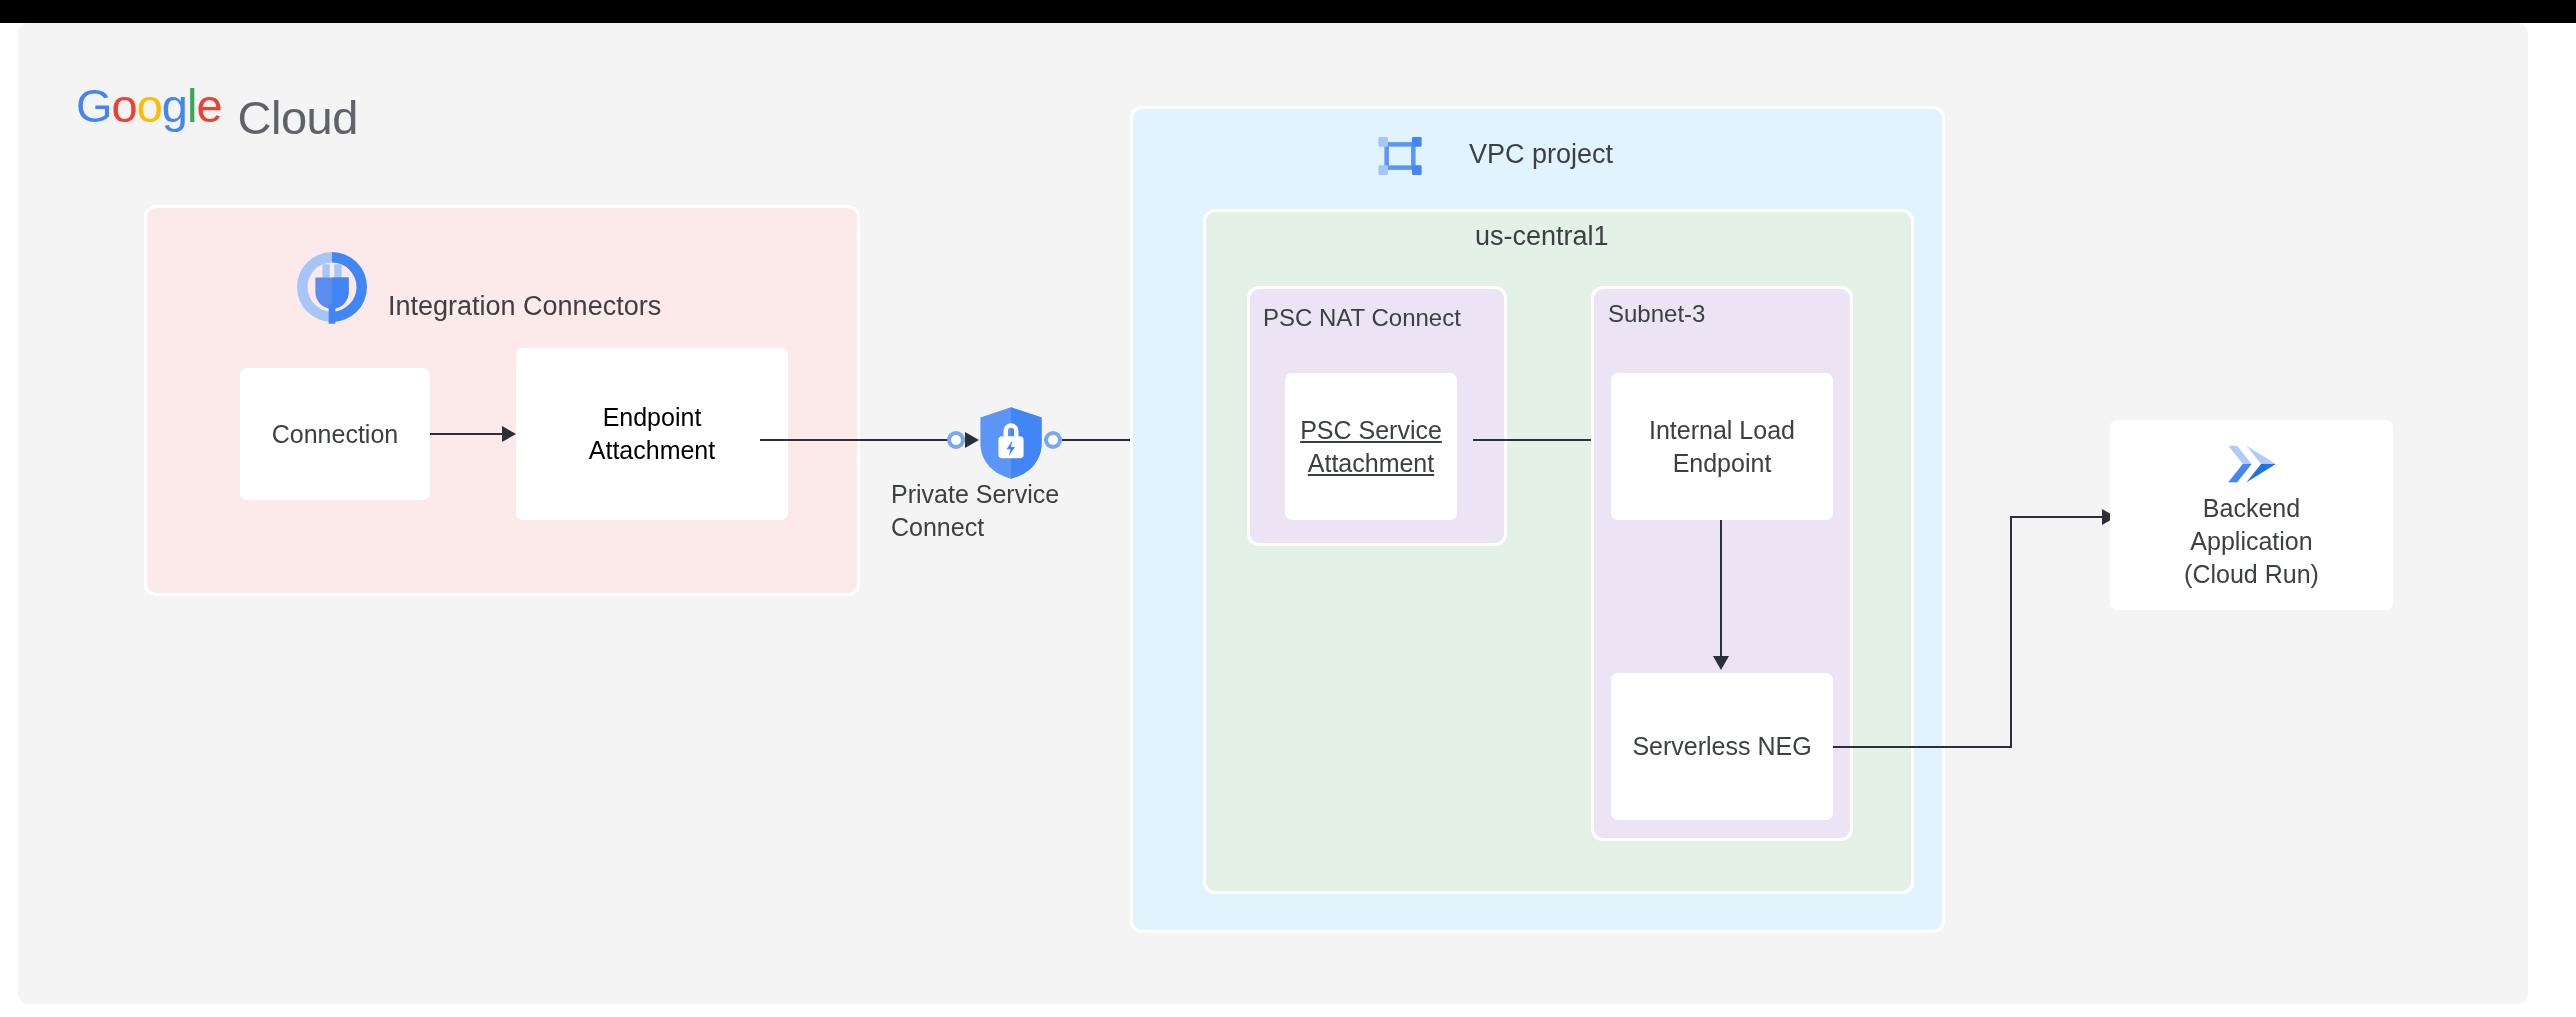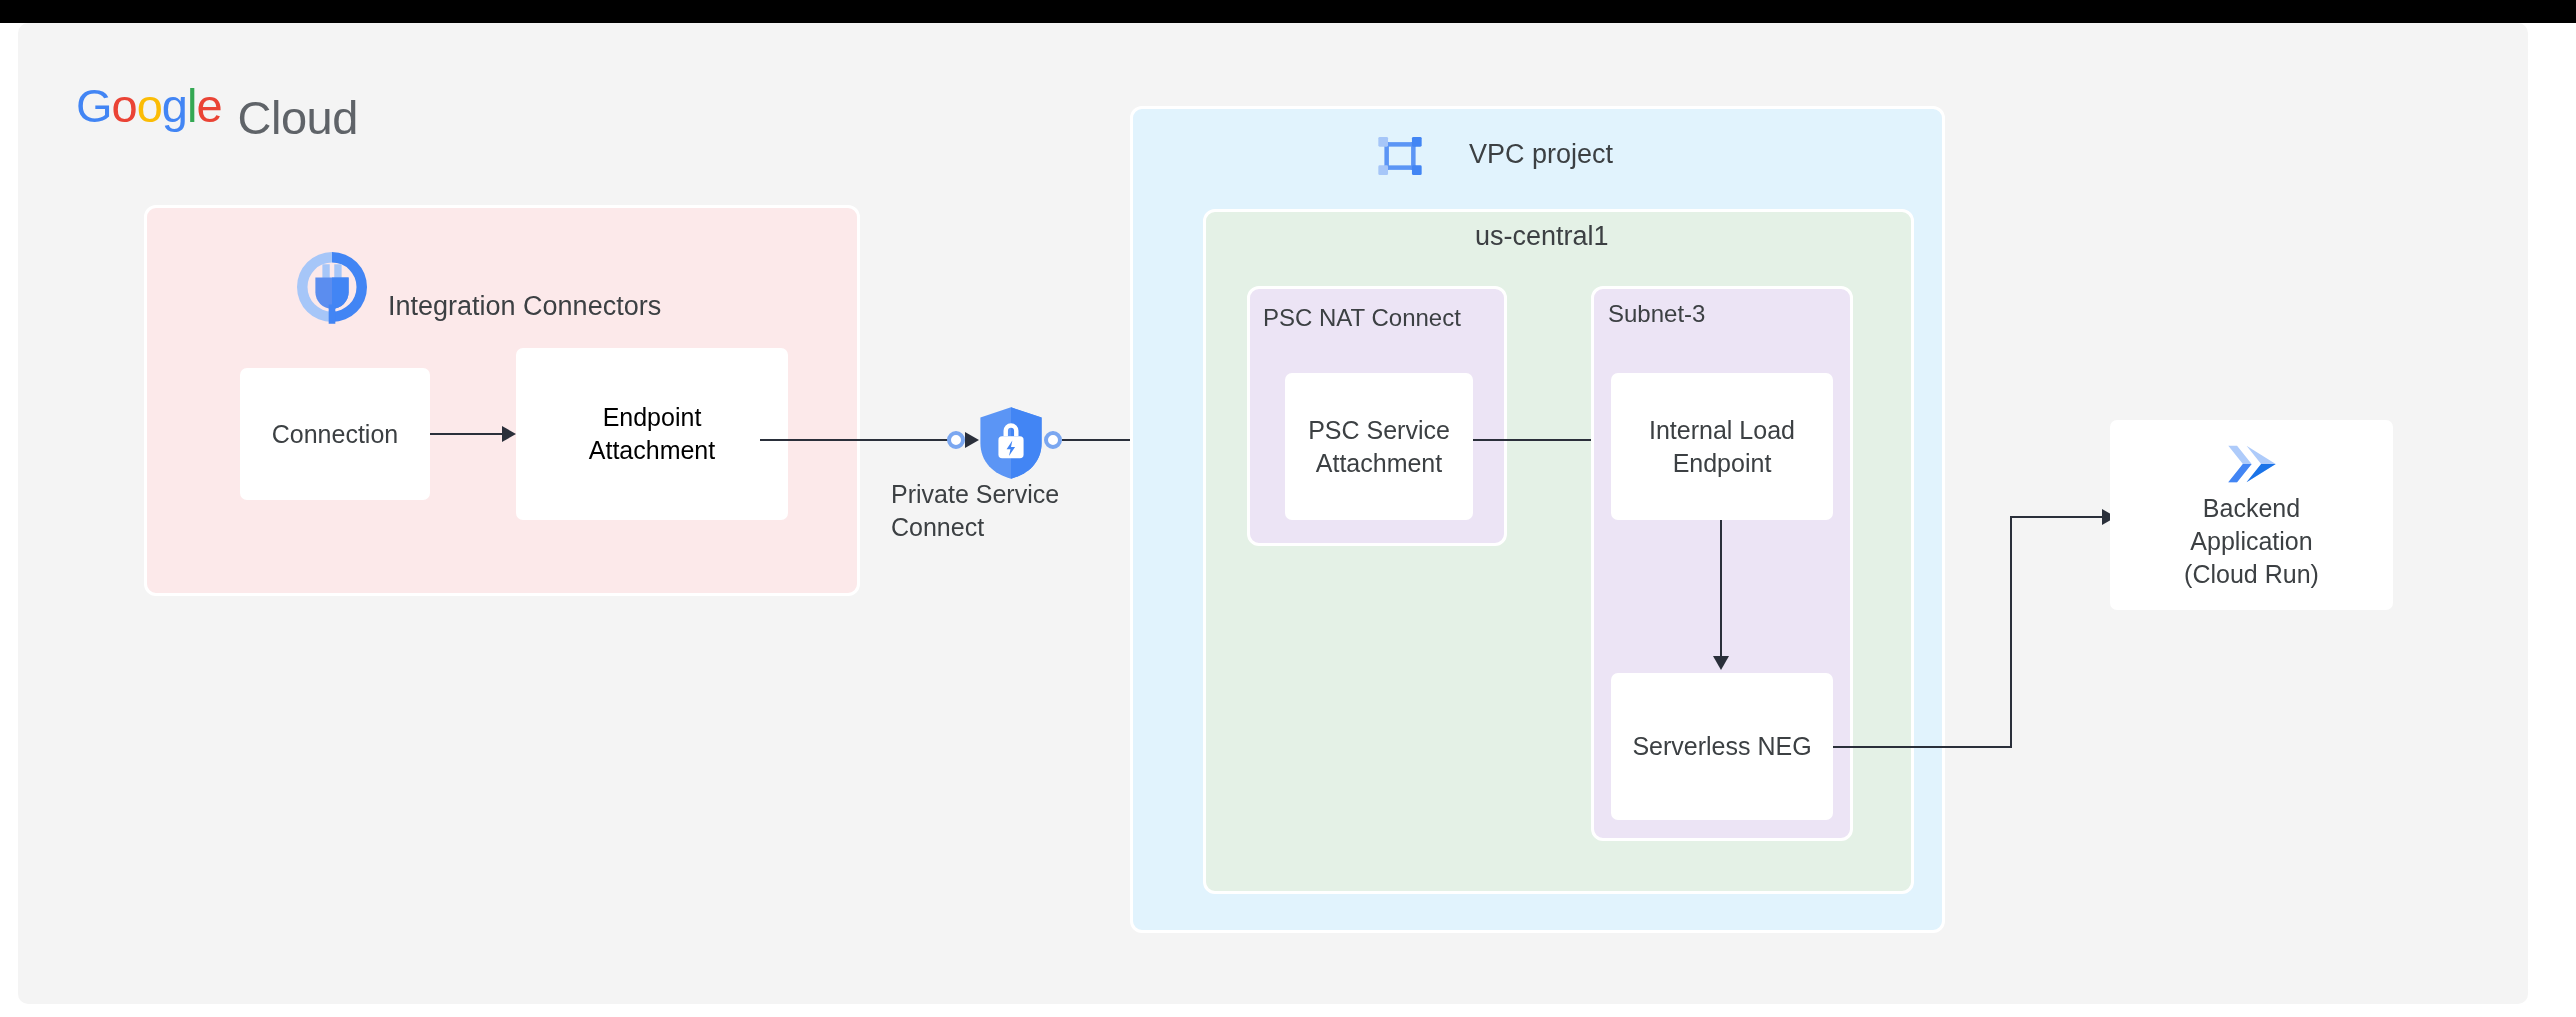--- a/index.html
+++ b/index.html
@@ -209,21 +209,21 @@
     </div>
     <div class="zone-label" style="left:1451px; top:116px; font-size:27px;">VPC project</div>
 
     <div class="zone" style="left:1185px; top:186px; width:711px; height:685px; background:#e4f1e6;">
     </div>
     <div class="zone-label" style="left:1457px; top:198px; font-size:27px;">us-central1</div>
 
     <div class="zone" style="left:1229px; top:263px; width:260px; height:260px; background:#ece4f5;">
     </div>
     <div class="zone-label" style="left:1245px; top:281px;">PSC NAT Connect</div>
-    <div class="node" style="left:1267px; top:350px; width:188px; height:147px; white-space:pre-line;">
+    <div class="node" style="left:1267px; top:350px; width:172px; height:147px; white-space:pre-line;text-decoration:underline;">
       <span>PSC Service
 Attachment</span>
     </div>
 
     <div class="conn h" style="left:1455px; top:416px; width:128px;"></div>
     <div class="arrow-r" style="left:1580px; top:409px;"></div>
 
     <div class="zone" style="left:1573px; top:263px; width:262px; height:555px; background:#ece4f5;">
     </div>
     <div class="zone-label" style="left:1590px; top:277px;">Subnet-3</div>

